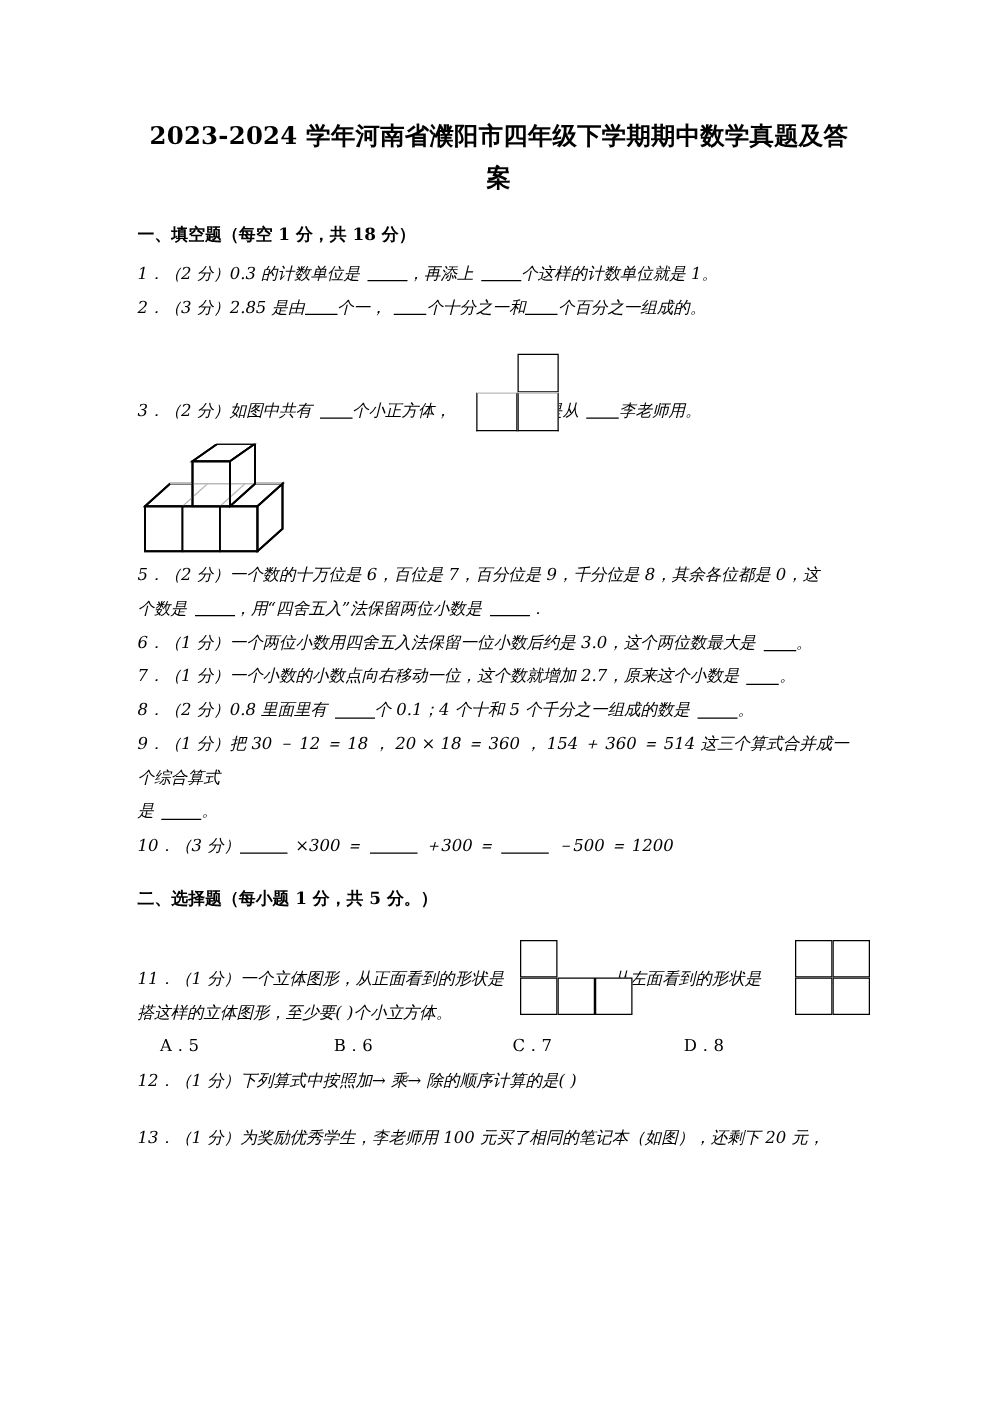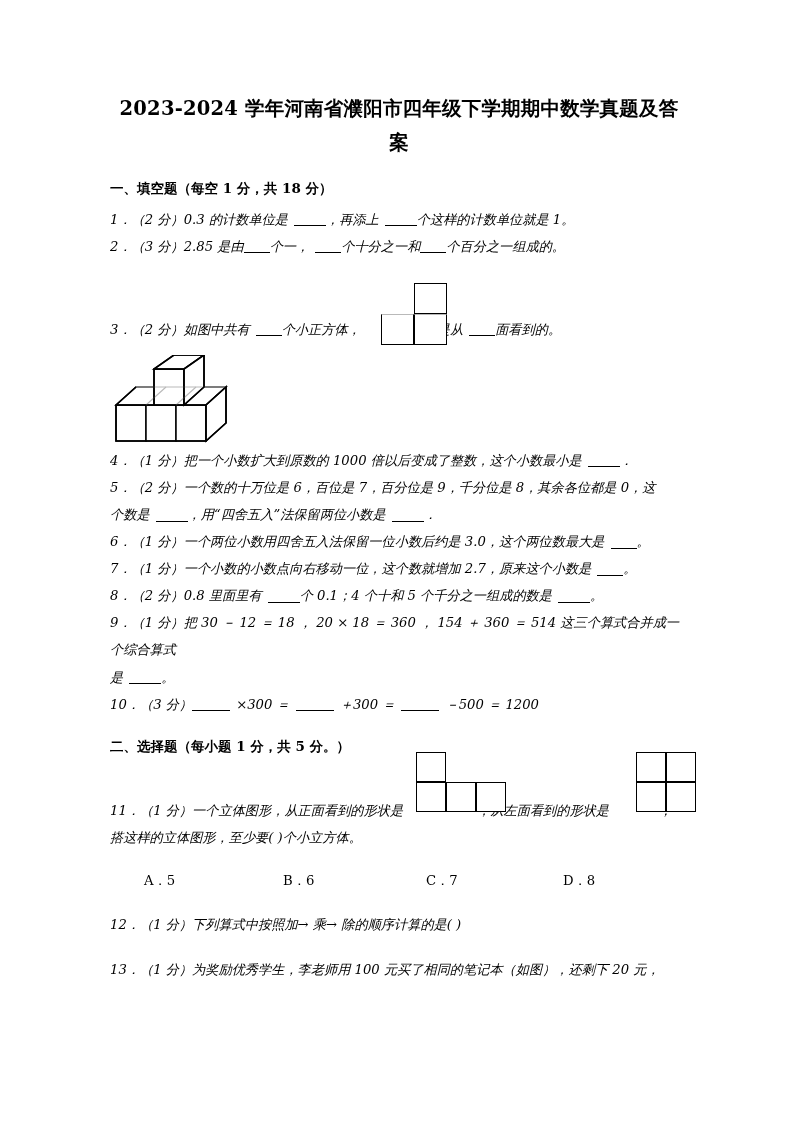--- a/index.html
+++ b/index.html
@@ -68,21 +68,21 @@
   .bl-lg { width: 38px; }
 
   .sp { display: inline-block; width: 6px; }
 
   
   .opts {
     font-size: 13.2px;
     line-height: 2.05;
     position: relative;
     height: 28px;
-    margin: 16px;
+    margin: 0;
   }
   .opt {
     position: absolute;
     top: 0;
     white-space: nowrap;
   }
 
   
   .grid-fig {
     display: inline-block;
@@ -118,28 +118,25 @@
       <span>1．（2 分）0.3 的计数单位是</span><span class="sp"></span><span class="blank bl-md"></span><span>，再添上</span><span class="sp"></span><span class="blank bl-md"></span><span>个这样的计数单位就是 1。</span>
     </div>
 
     <div class="q">
       <span>2．（3 分）2.85 是由</span><span class="blank bl-sm"></span><span>个一，</span><span class="sp"></span><span class="blank bl-sm"></span><span>个十分之一和</span><span class="blank bl-sm"></span><span>个百分之一组成的。</span>
     </div>
 
     <div style="height:56px"></div>
 
     <div class="q" style="position:relative;">
-      <span>3．（2 分）如图中共有</span><span class="sp"></span><span class="blank bl-sm"></span><span>个小正方体，</span><span style="display:inline-block;width:76px;"></span><span>是从</span><span class="sp"></span><span class="blank bl-sm"></span><span>面看到的。</span>
+      <span>3．（2 分）如图中共有</span><span class="sp"></span><span class="blank bl-sm"></span><span>个小正方体，</span><span style="display:inline-block;width:76px;"></span><span>是从</span><span class="sp"></span><span class="blank bl-sm"></span><span>李老师用。</span>
     </div>
 
     <div style="height:104px"></div>
 
-    <div class="q">
-      <span>4．（1 分）把一个小数扩大到原数的 1000 倍以后变成了整数，这个小数最小是</span><span class="sp"></span><span class="blank bl-md"></span><span>．</span>
-    </div>
 
     <div class="q">
       <span>5．（2 分）一个数的十万位是 6，百位是 7，百分位是 9，千分位是 8，其余各位都是 0，这</span>
     </div>
     <div class="q">
       <span>个数是</span><span class="sp"></span><span class="blank bl-md"></span><span>，用“四舍五入”法保留两位小数是</span><span class="sp"></span><span class="blank bl-md"></span><span>．</span>
     </div>
 
     <div class="q">
       <span>6．（1 分）一个两位小数用四舍五入法保留一位小数后约是 3.0，这个两位数最大是</span><span class="sp"></span><span class="blank bl-sm"></span><span>。</span>

